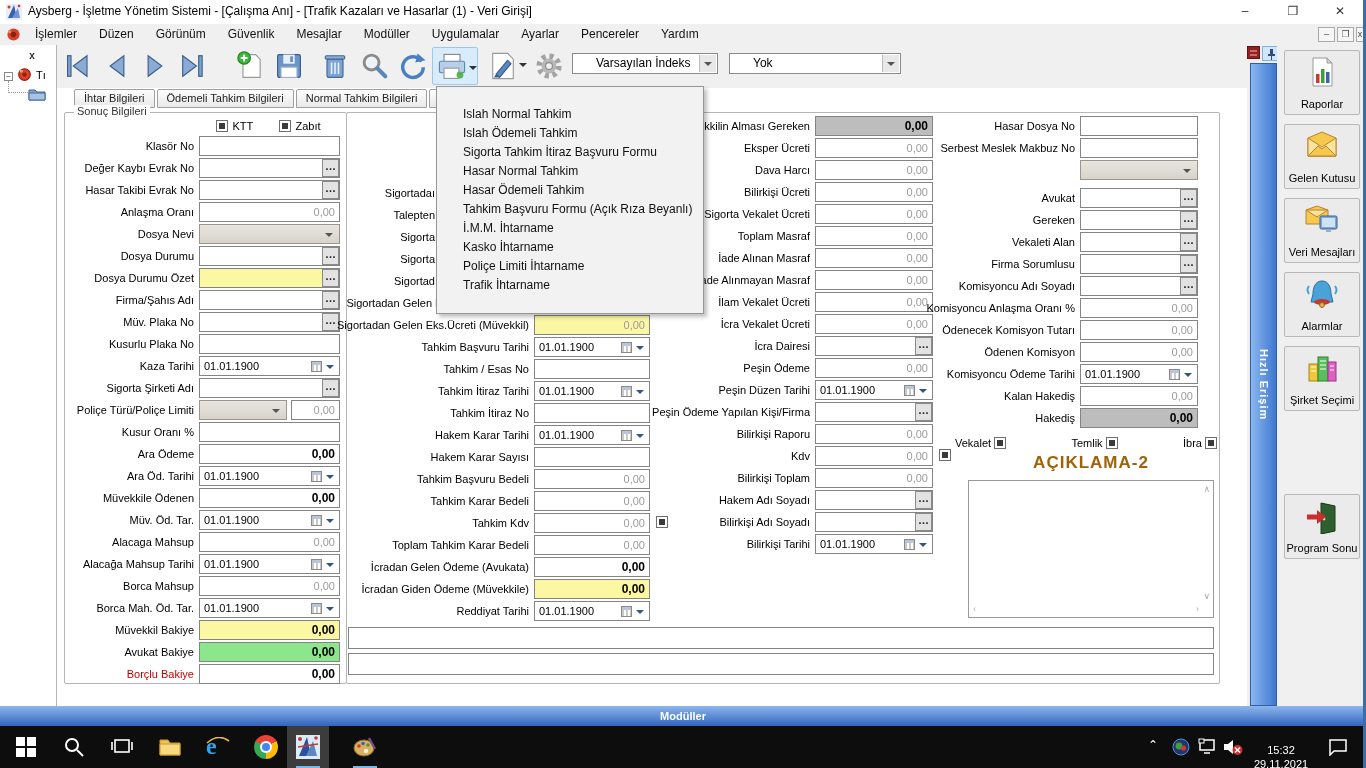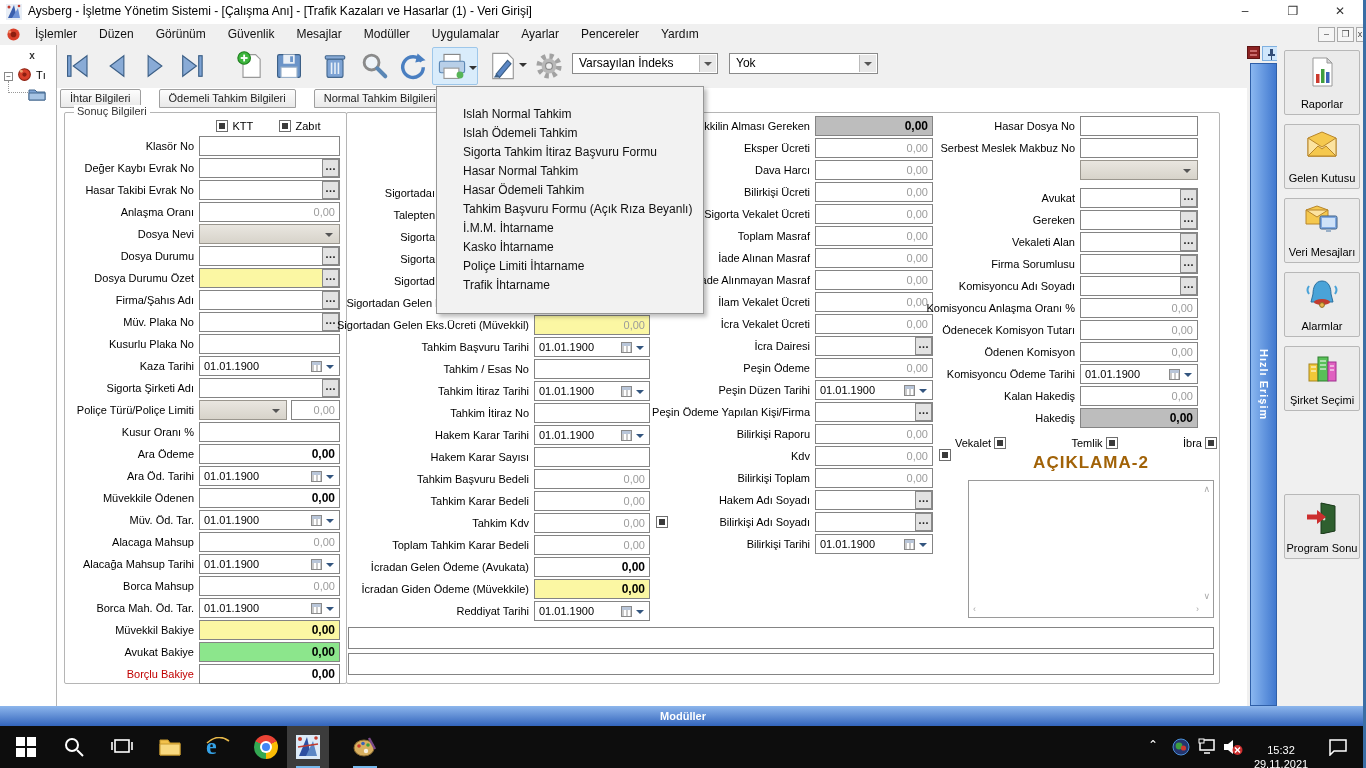--- a/index.html
+++ b/index.html
@@ -14,34 +14,34 @@
   .menubar{position:absolute;left:0;top:24px;width:1366px;height:21px;background:#f0f0f0;}
   .menu-logo{position:absolute;left:6px;top:3px;width:15px;height:15px;}
   .menu-items{position:absolute;left:24px;top:0;height:21px;display:flex;}
   .menu-item{padding:0 11px;font-size:12px;line-height:21px;color:#111;}
   .mdi-btn{position:absolute;top:3px;width:17px;height:15px;background:#f6f6f6;border:1px solid #aaa;font-size:9px;line-height:13px;text-align:center;color:#444;}
   
   .toolbar{position:absolute;left:57px;top:45px;width:1190px;height:43px;background:#f0f0f0;}
   .tbi{position:absolute;top:5px;width:32px;height:32px;}
   .print-box{position:absolute;left:375px;top:2px;width:46px;height:38px;background:#d9ecfb;border:1px solid #9ec7ea;border-radius:2px;}
   .tb-caret{position:absolute;top:18px;width:0;height:0;border:4px solid transparent;border-top-color:#333;}
-  .tb-combo{position:absolute;top:8px;height:21px;background:#fff;border:1px solid #8a8a8a;font-size:12px;line-height:19px;padding-left:6px;color:#000;}
+  .tb-combo{position:absolute;top:8px;height:21px;background:#fff;border:1px solid #8a8a8a;font-size:12px;line-height:19px;padding-left:23px;color:#000;}
   .tb-combo .cbtn{position:absolute;right:1px;top:1px;bottom:1px;width:17px;background:#e8e8e8;border-left:1px solid #bbb;}
   .tb-combo .cbtn:after{content:"";position:absolute;left:4px;top:7px;border:4px solid transparent;border-top-color:#555;}
   
   .leftpanel{position:absolute;left:0;top:45px;width:57px;height:661px;background:#fff;border-right:1px solid #b5b5b5;}
   .lp-close{position:absolute;left:20px;top:3px;width:24px;height:16px;text-align:center;font-size:10px;font-weight:700;color:#333;line-height:15px;}
   .tree-minus{position:absolute;left:4px;top:27px;width:9px;height:9px;border:1px solid #888;background:#fff;font-size:8px;line-height:7px;text-align:center;color:#333;}
   .tree-gear{position:absolute;left:16px;top:21px;width:17px;height:17px;}
   .tree-label{position:absolute;left:36px;top:24px;font-size:11px;color:#000;}
   .tree-folder{position:absolute;left:28px;top:42px;width:18px;height:14px;}
   .tree-dots{position:absolute;left:8px;top:36px;width:20px;height:12px;border-left:1px dotted #999;border-bottom:1px dotted #999;}
   
   .formarea{position:absolute;left:57px;top:88px;width:1190px;height:618px;background:#fff;}
-  .tabstrip{position:absolute;left:3px;top:1px;display:flex;gap:18px;}
+  .tabstrip{position:absolute;left:17px;top:1px;display:flex;gap:2px;}
   .tab{height:19px;padding:0 9px;background:linear-gradient(#fdfdfd,#e9e9e9);border:1px solid #9f9f9f;border-radius:2px 2px 0 0;font-size:11px;line-height:17px;color:#222;white-space:nowrap;}
   .groupbox{position:absolute;border:1px solid #b5b5b5;border-radius:2px;}
   .group-title{position:absolute;font-size:11px;color:#333;background:#fff;padding:0 3px;}
   
   .fcol{position:absolute;}
   .frow{position:relative;height:20px;margin-bottom:2px;}
   .frow.sp{height:6px;margin-bottom:0;}
   .flabel{position:absolute;right:calc(100% - var(--fleft) + 5px);line-height:20px;font-size:11px;color:#000;white-space:nowrap;}
   .flabel.peek{right:calc(100% - 87px);}
   .fctl{position:absolute;left:var(--fleft);width:var(--fwidth);height:20px;}
@@ -186,21 +186,21 @@
         <polygon points="8,21 18,9 21,12 11,24" fill="#5b87c5" stroke="#3c5f86"></polygon>
         <polygon points="6,24 11,24 8,21" fill="#3c5f86"></polygon>
       </svg>
     <div class="tb-caret" style="left:462px"></div>
     <svg class="tbi" style="left:476px" viewBox="0 0 28 28">
         <circle cx="14" cy="14" r="8.5" fill="none" stroke="#a2a2a2" stroke-width="5" stroke-dasharray="3.4 3.3"></circle>
         <circle cx="14" cy="14" r="6.5" fill="#b8b8b8"></circle>
         <circle cx="14" cy="14" r="3" fill="#f0f0f0" stroke="#8a8a8a"></circle>
       </svg>
     <div class="tb-combo" style="left:515px;width:146px"><span>Varsayılan İndeks</span><span class="cbtn"></span></div>
-    <div class="tb-combo" style="left:672px;width:149px"><span>Yok</span><span class="cbtn"></span></div>
+    <div class="tb-combo" style="left:672px;width:172px"><span>Yok</span><span class="cbtn"></span></div>
   </div>
 
   <div class="leftpanel">
     <div class="lp-close">x</div>
     <div class="tree-minus">−</div>
     <svg class="tree-gear" viewBox="0 0 16 16">
         <circle cx="8" cy="8" r="5.5" fill="#d8402a" stroke="#8c1f10"></circle>
         <circle cx="8" cy="8" r="2" fill="#8c1f10"></circle>
         <circle cx="5" cy="5" r="1.4" fill="#f0a070"></circle>
       </svg>

